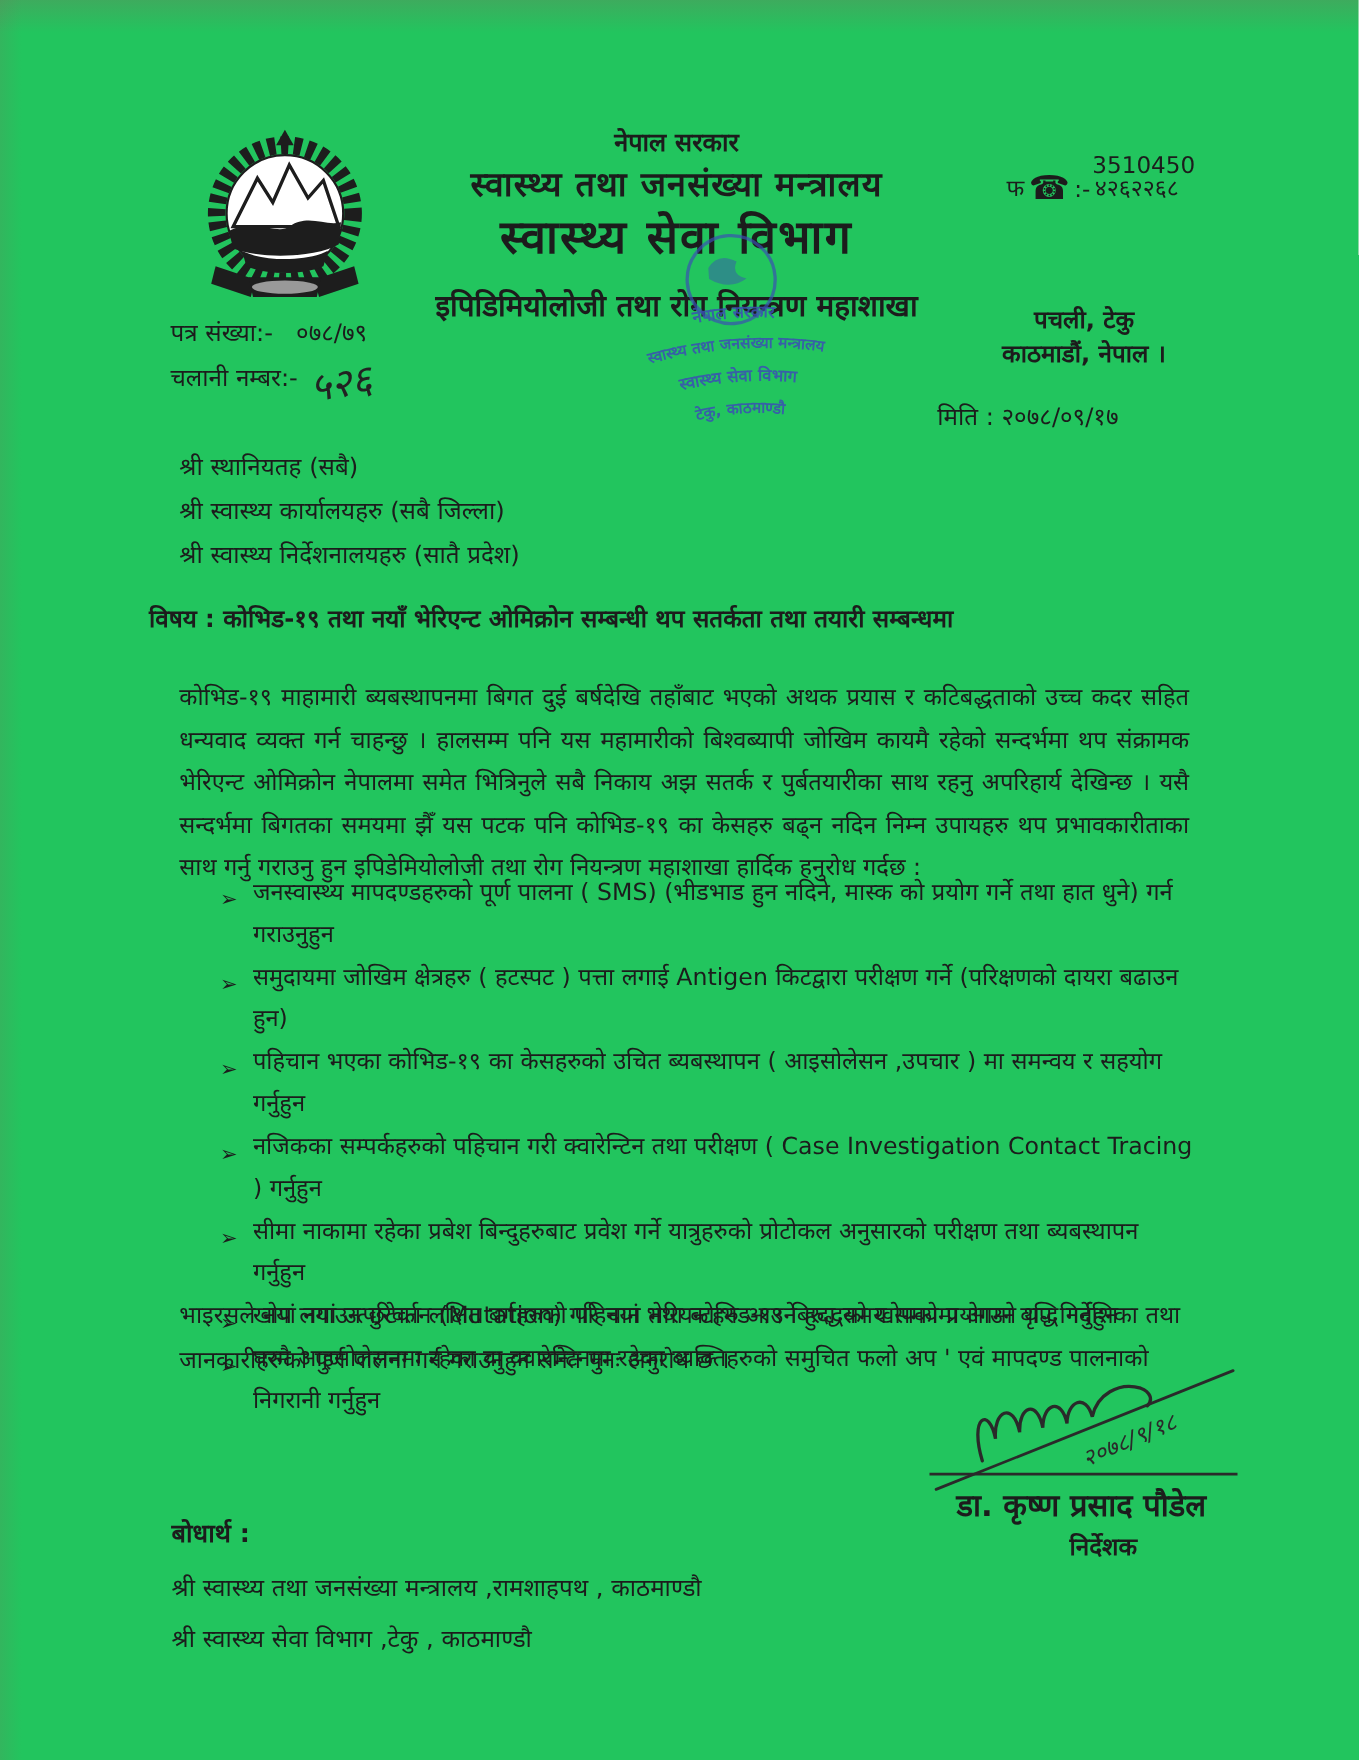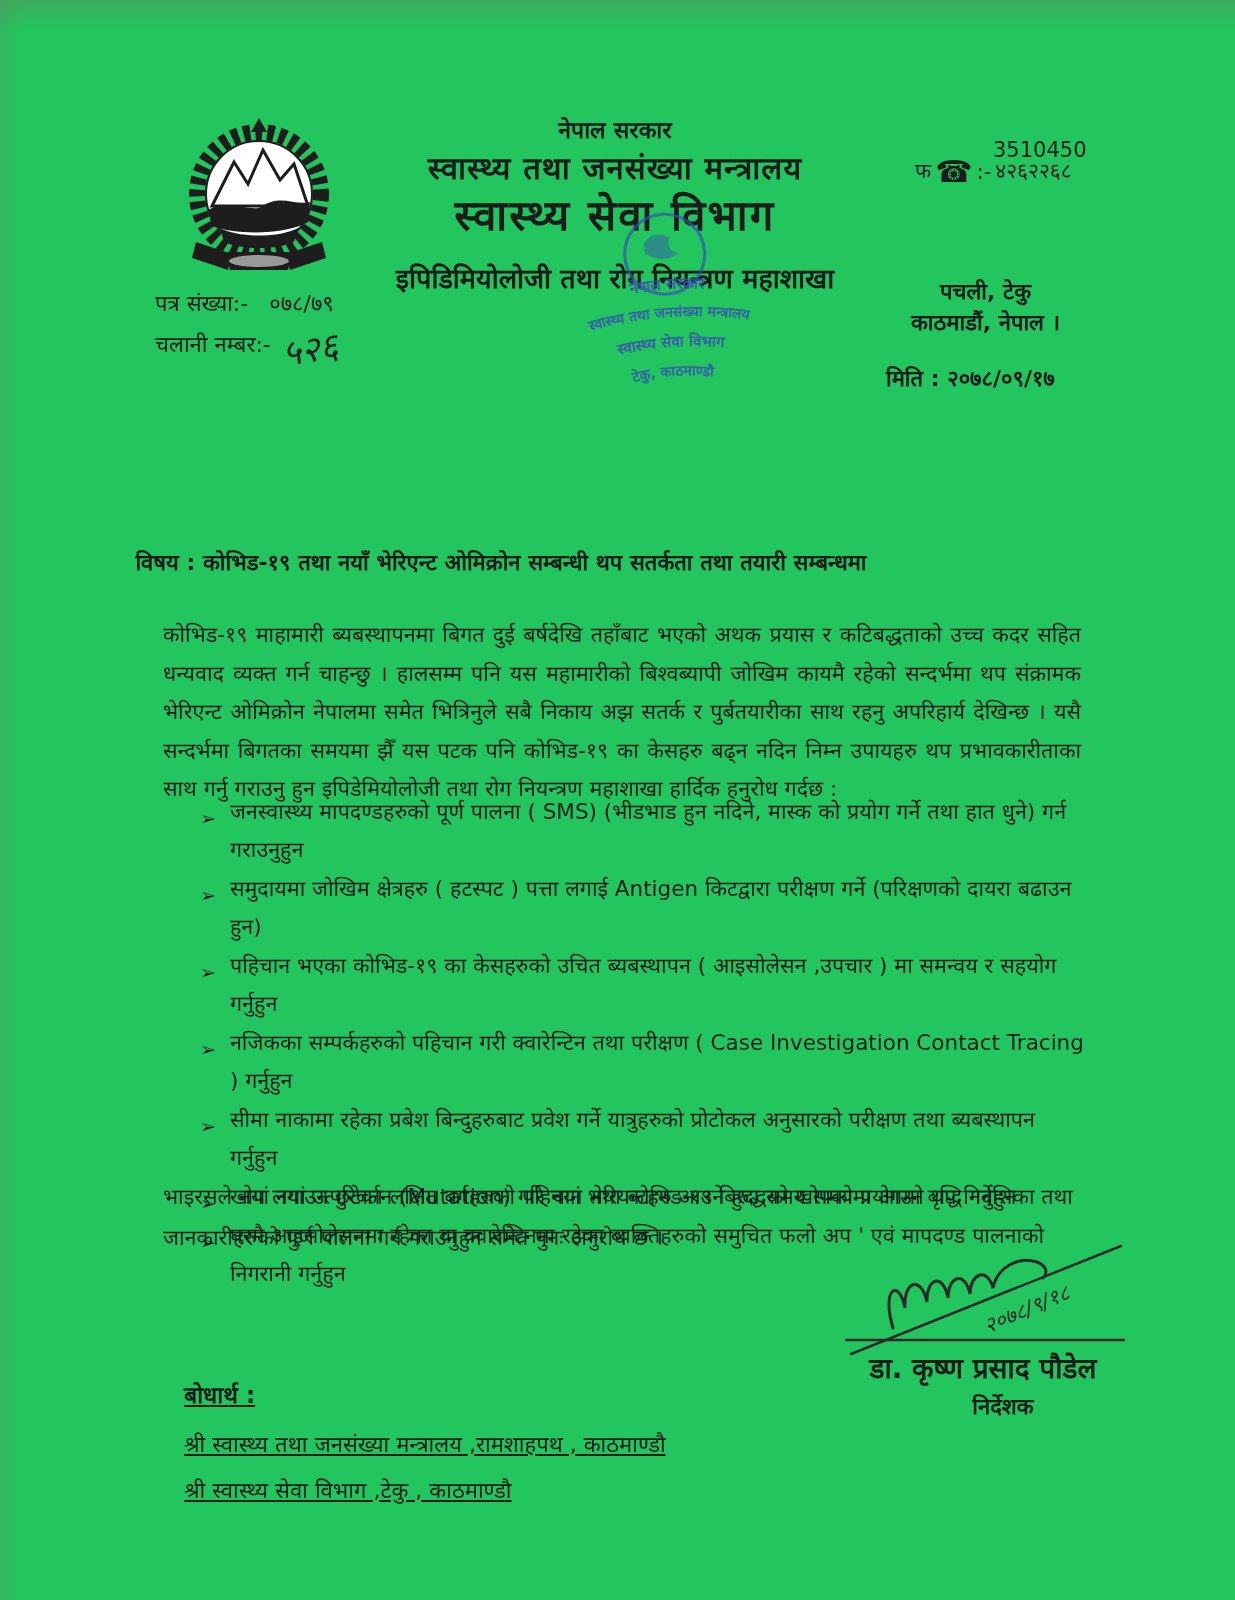--- a/index.html
+++ b/index.html
@@ -38,36 +38,36 @@
   .phone-icon{font-size:30px;line-height:1;position:relative;top:3px;}
 
   .refblock{left:155px;top:286px;font-size:22px;line-height:36px;}
   .hand{font-family:"DejaVu Serif",serif;font-style:italic;}
   .dispatch-no{font-size:36px;display:inline-block;transform:rotate(-9deg);position:relative;top:10px;left:4px;color:#222;}
 
   .stamp{left:520px;top:250px;width:300px;height:160px;transform:rotate(-4deg);opacity:.85;}
   .stamp svg{overflow:visible;}
 
   .office-addr{left:863px;top:276px;width:245px;text-align:center;font-size:22px;line-height:31px;font-weight:600;}
-  .dateline{left:886px;top:362px;font-size:22px;font-weight:700;}
+  .dateline{left:852px;top:362px;font-size:22px;font-weight:400;}
 
   .recipients{left:163px;top:406px;font-size:22px;line-height:40px;}
   .subject{left:0;width:1002px;top:546px;text-align:center;font-size:22px;font-weight:700;}
 
   .bodypara{left:163px;top:616px;width:918px;font-size:21.5px;line-height:38.5px;text-align:justify;}
   .bullets{left:200px;top:793px;width:888px;font-size:21.5px;line-height:38px;}
   .bullets .li{display:flex;gap:14px;align-items:flex-start;margin-bottom:1px;}
   .bullets .marker{flex:0 0 auto;font-size:19px;position:relative;top:6px;}
   .closing{left:163px;top:1176px;width:920px;font-size:21.5px;line-height:41px;}
 
   .sigblock{left:828px;top:1228px;width:310px;text-align:center;}
   .sig-name{font-size:28px;font-weight:600;margin-top:-12px;}
   .sig-title{font-size:22px;font-weight:600;margin-top:4px;padding-left:40px;}
 
-  .ccblock{left:184px;top:1372px;font-size:22px;line-height:46px;text-decoration:underline;}
+  .ccblock{left:156px;top:1372px;font-size:22px;line-height:46px;}
   .cc-label{font-weight:700;font-size:23px;margin-bottom:4px;}
 </style>
 </head>
 <body>
 
 <div class="page">
 
   <div class="abs emblem">
     <svg width="182" height="178" viewBox="0 0 182 178">
       <circle cx="91" cy="84" r="62" fill="none" stroke="#1d1d1d" stroke-width="16" stroke-dasharray="7 5"></circle>
@@ -135,20 +135,25 @@
       </text>
     </svg>
   </div>
 
   <div class="abs office-addr">
     <div>पचली, टेकु</div>
     <div>काठमाडौं, नेपाल ।</div>
   </div>
   <div class="abs dateline">मिति : २०७८/०९/१७</div>
 
+  <div class="abs recipients">
+    <div>श्री स्थानियतह (सबै)</div>
+    <div>श्री स्वास्थ्य कार्यालयहरु (सबै जिल्ला)</div>
+    <div>श्री स्वास्थ्य निर्देशनालयहरु (सातै प्रदेश)</div>
+  </div>
 
   <div class="abs subject">विषय : कोभिड-१९ तथा  नयाँ भेरिएन्ट  ओमिक्रोन सम्बन्धी थप सतर्कता तथा तयारी सम्बन्धमा</div>
 
   <div class="abs bodypara">कोभिड-१९ माहामारी ब्यबस्थापनमा बिगत दुई बर्षदेखि तहाँबाट भएको अथक प्रयास र कटिबद्धताको उच्च कदर सहित धन्यवाद व्यक्त गर्न चाहन्छु । हालसम्म पनि यस महामारीको बिश्वब्यापी जोखिम कायमै रहेको सन्दर्भमा थप संक्रामक भेरिएन्ट ओमिक्रोन नेपालमा समेत भित्रिनुले सबै निकाय अझ सतर्क र पुर्बतयारीका साथ रहनु अपरिहार्य देखिन्छ । यसै सन्दर्भमा बिगतका समयमा झैँ यस पटक पनि कोभिड-१९ का केसहरु बढ्न नदिन निम्न उपायहरु थप प्रभावकारीताका साथ गर्नु गराउनु हुन इपिडेमियोलोजी तथा रोग नियन्त्रण महाशाखा हार्दिक हनुरोध गर्दछ :</div>
 
   <div class="abs bullets">
     <div class="li">
       <span class="marker">➢</span>
       <span>जनस्वास्थ्य मापदण्डहरुको पूर्ण पालना ( SMS)  (भीडभाड हुन नदिने, मास्क को प्रयोग गर्ने तथा हात धुने)  गर्न गराउनुहुन</span>
     </div>

